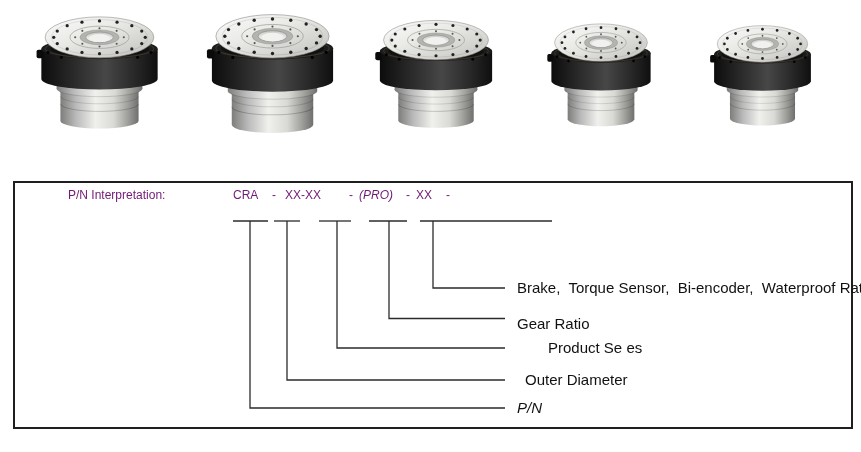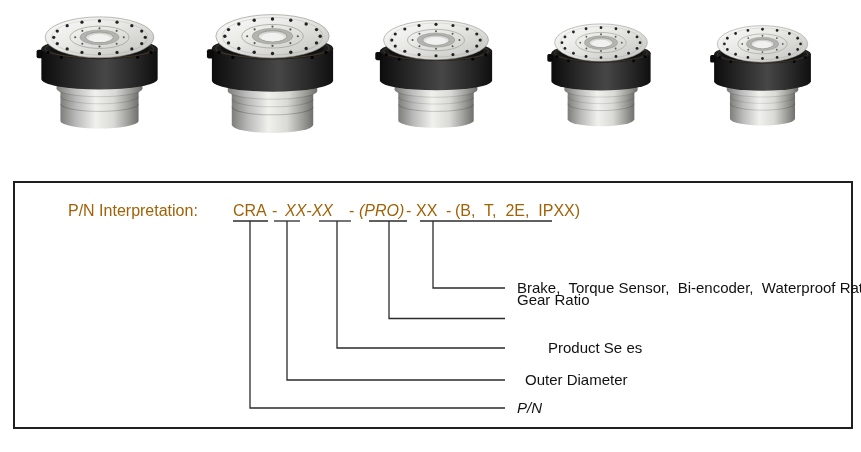--- a/index.html
+++ b/index.html
@@ -15,33 +15,33 @@
   .p2 { left:198px; top:2px;  width:149px; height:141px; }
   .p3 { left:367px; top:9px;  width:138px; height:128px; }
   .p4 { left:540px; top:13px; width:122px; height:122px; }
   .p5 { left:703px; top:15px; width:119px; height:119px; }
 
   
   .pn-box { position:absolute; left:13px; top:181px; width:840px; height:248px;
             border:2px solid #1f1f1f; background:#fff; }
   .connector-svg { position:absolute; left:13px; top:181px; width:840px; height:248px; }
 
-  .pn-text { position:absolute; top:201px; height:20px; line-height:20px;
-             font-size:16px; color:#a16207; white-space:pre; }
+  .pn-text { position:absolute; top:185px; height:20px; line-height:20px;
+             font-size:12px; color:#701a75; white-space:pre; }
   .pn-title { left:68px; }
   .seg-0 { left:233px; } .dash-1 { left:272px; }
-  .seg-1 { left:285px;font-style:italic; } .dash-2 { left:349px; }
+  .seg-1 { left:285px; } .dash-2 { left:349px; }
   .seg-2 { left:359px;font-style:italic; } .dash-3 { left:406px; }
   .seg-3 { left:416px; } .dash-4 { left:446px; }
   .seg-4 { left:455px; }
 
   .pn-label { position:absolute; left:517px; height:16px; line-height:16px;
               font-size:15px; color:#111; white-space:pre; }
   .lbl-brake  { top:280px; }
-  .lbl-gear   { top:292px; }
+  .lbl-gear   { top:316px; }
   .lbl-series { top:340px;margin-left:31px; }
   .lbl-outer  { top:372px;margin-left:8px; }
   .lbl-pn     { top:400px;font-style:italic; }
 </style>
 </head>
 <body>
 
 <div class="stage">
 
   <svg width="0" height="0" style="position:absolute" aria-hidden="true">
@@ -181,21 +181,20 @@
 
   <span class="pn-text pn-title">P/N Interpretation: </span>
   <span class="pn-text seg-0">CRA</span>
   <span class="pn-text dash-1">-</span>
   <span class="pn-text seg-1">XX-XX</span>
   <span class="pn-text dash-2">-</span>
   <span class="pn-text seg-2">(PRO)</span>
   <span class="pn-text dash-3">-</span>
   <span class="pn-text seg-3">XX</span>
   <span class="pn-text dash-4">-</span>
-  <span class="pn-text seg-4">(B,  T,  2E,  IPXX)</span>
 
   <div class="pn-label lbl-brake">Brake,  Torque Sensor,  Bi-encoder,  Waterproof Rating</div>
   <div class="pn-label lbl-gear">Gear Ratio</div>
   <div class="pn-label lbl-series">Product Se es</div>
   <div class="pn-label lbl-outer">Outer Diameter</div>
   <div class="pn-label lbl-pn">P/N</div>
 
 </div>
 
 </body></html>

